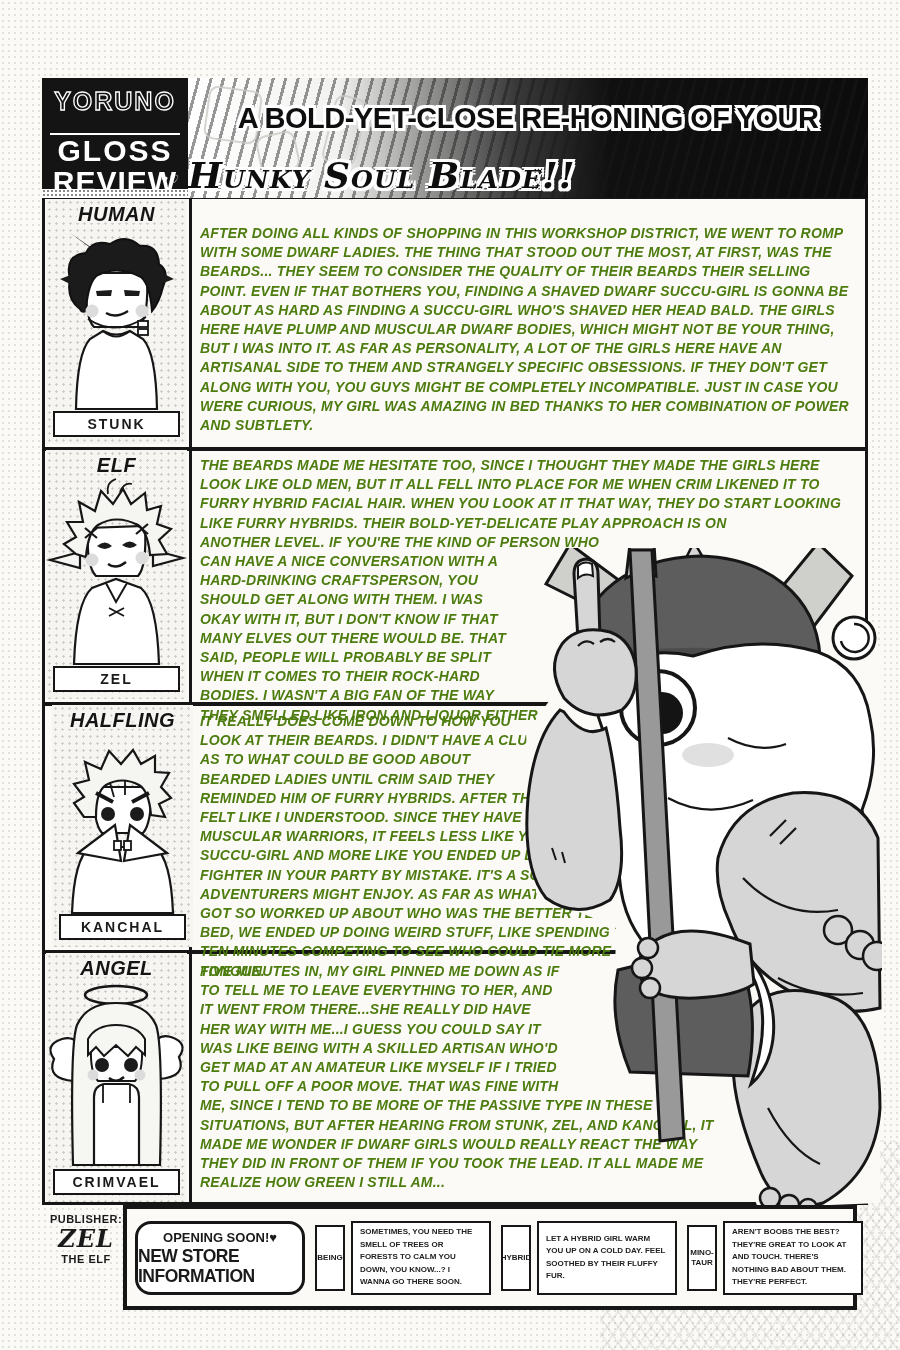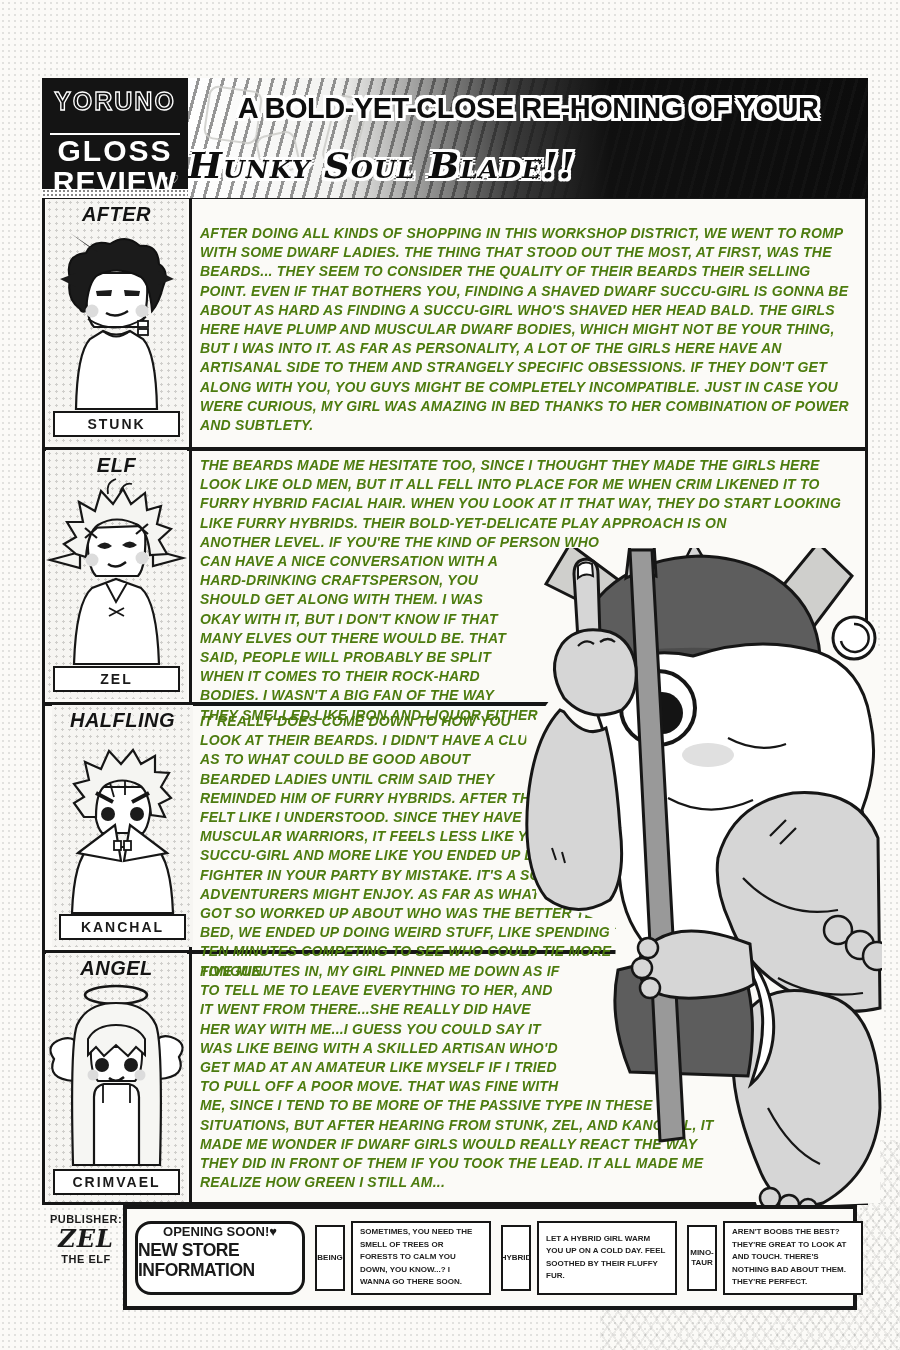--- a/index.html
+++ b/index.html
@@ -51,21 +51,21 @@
     background:
       repeating-linear-gradient(105deg, rgba(25,25,25,0) 0 9px, rgba(25,25,25,.45) 9px 12px),
       linear-gradient(to right, #ffffff 0%, #f2f2f0 22%, #3a3a3a 48%, #101010 62%, #0c0c0c 100%);
     overflow:hidden;
   }
   .pcb { position:absolute; border:2px solid #c9c9c6; border-radius:10px; opacity:.8; }
   .pcb1 { left:18px; top:10px; width:54px; height:54px; transform:rotate(8deg); }
   .pcb2 { left:70px; top:55px; width:40px; height:40px; transform:rotate(-12deg); }
   .pcb3 { left:140px; top:18px; width:34px; height:70px; transform:rotate(14deg); }
   .banner-line1 {
-    position:relative; text-align:center; margin-top:14px;
+    position:relative; text-align:center; margin-top:24px;
     font:900 29px/32px "Liberation Sans",sans-serif; letter-spacing:-0.5px; color:#0e0e0e;
     text-shadow:-3px -3px 0 #fff,3px -3px 0 #fff,-3px 3px 0 #fff,3px 3px 0 #fff,
                 -3px 0 0 #fff,3px 0 0 #fff,0 -3px 0 #fff,0 3px 0 #fff;
   }
   .banner-line2 {
     position:relative; text-align:left; margin-top:22px;
     font:italic 700 36px/38px "DejaVu Serif",serif; font-variant:small-caps; color:#0e0e0e;
     letter-spacing:1px;
     text-shadow:-3px -3px 0 #fff,3px -3px 0 #fff,-3px 3px 0 #fff,3px 3px 0 #fff,
                 -3px 0 0 #fff,3px 0 0 #fff,0 -3px 0 #fff,0 3px 0 #fff;
@@ -110,21 +110,21 @@
   .publisher .p1 { font:700 11px/14px "Liberation Sans",sans-serif; letter-spacing:.5px; }
   .publisher .p2 { font:italic 700 24px/26px "DejaVu Serif",serif; letter-spacing:1px; }
   .publisher .p3 { font:700 11px/14px "Liberation Sans",sans-serif; letter-spacing:.5px; }
   .strip {
     position:absolute; left:123px; top:1205px; width:734px; height:105px; z-index:6;
     background:#fbfaf7; border:4px solid #161616;
     display:flex; align-items:center; padding:0 8px;
   }
   .store {
     width:170px; height:74px; border:3px solid #161616; border-radius:16px;
-    display:flex; flex-direction:column; align-items:center; justify-content:flex-start;
+    display:flex; flex-direction:column; align-items:center; justify-content:center;
     background:#fff; flex:none;
   }
   .store .s1 { font:700 13px/16px "Liberation Sans",sans-serif; }
   .store .s2 { font:900 17.5px/20px "Liberation Sans",sans-serif; letter-spacing:-0.5px; }
   .tag {
     flex:none; width:30px; height:66px; border:2.5px solid #161616; background:#fff;
     margin-left:10px; display:flex; align-items:center; justify-content:center; text-align:center;
     font:700 8px/10px "Liberation Sans",sans-serif;
   }
   .note {
@@ -158,21 +158,21 @@
   <div class="banner-line2">Hunky Soul Blade!!</div>
 </div>
 
 <div class="hdiv" style="top:195px"></div>
 <div class="hdiv" style="top:447px"></div>
 <div class="hdiv" style="top:702px"></div>
 <div class="hdiv" style="top:950px"></div>
 <div class="vdiv"></div>
 
 <div class="cell" style="top:199px;height:245px;">
-  <div class="race">AFTER</div>
+  <div class="race">HUMAN</div>
   <svg width="141" height="185" viewBox="0 0 141 185">
     <path d="M30,184 Q31,128 44,114 L57,106 Q70,113 84,106 L97,114 Q110,128 111,184 Z" fill="#fff" stroke="#161616" stroke-width="2.2"></path>
     <path class="ln" d="M57,106 Q70,117 84,106" stroke-width="2"></path>
     <path d="M40,48 Q38,92 48,102 L93,102 Q103,92 101,48 Z" fill="#fff" stroke="#161616" stroke-width="2.2"></path>
     <path d="M34,84 Q20,74 24,54 Q18,30 40,28 Q46,14 64,19 Q80,8 94,21 Q112,19 113,39 Q124,46 117,62 Q113,78 106,86 Q104,60 95,52 Q72,40 52,50 Q42,56 40,86 Q36,88 34,84 Z" fill="#1b1b1b" stroke="#111" stroke-width="2"></path>
     <path d="M46,24 L24,8 L52,27 Z" fill="#1b1b1b"></path>
     <path d="M30,62 L14,54 L30,48 Z" fill="#1b1b1b"></path>
     <path d="M112,60 L128,54 L112,46 Z" fill="#1b1b1b"></path>
     <circle cx="46" cy="86" r="6.5" fill="#dcdcdc"></circle>
     <circle cx="96" cy="86" r="6.5" fill="#dcdcdc"></circle>

